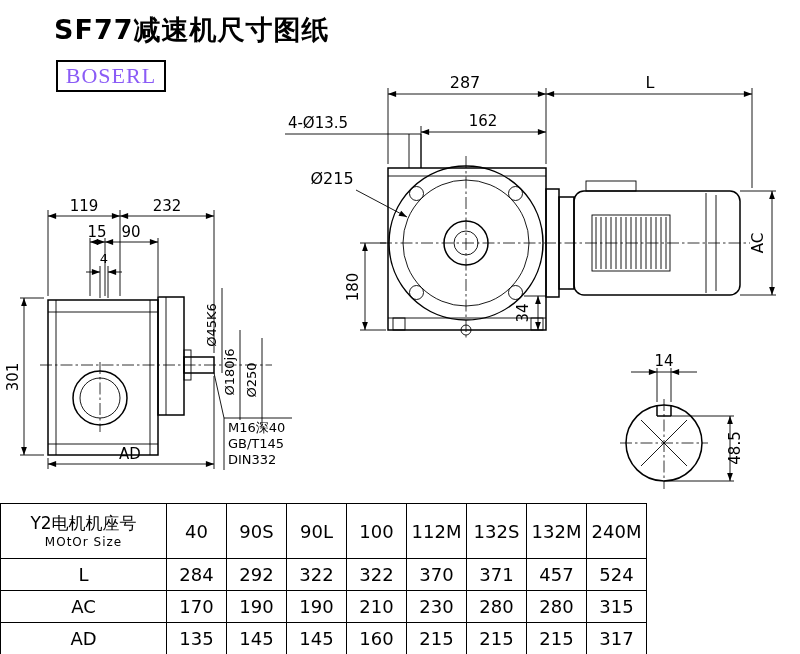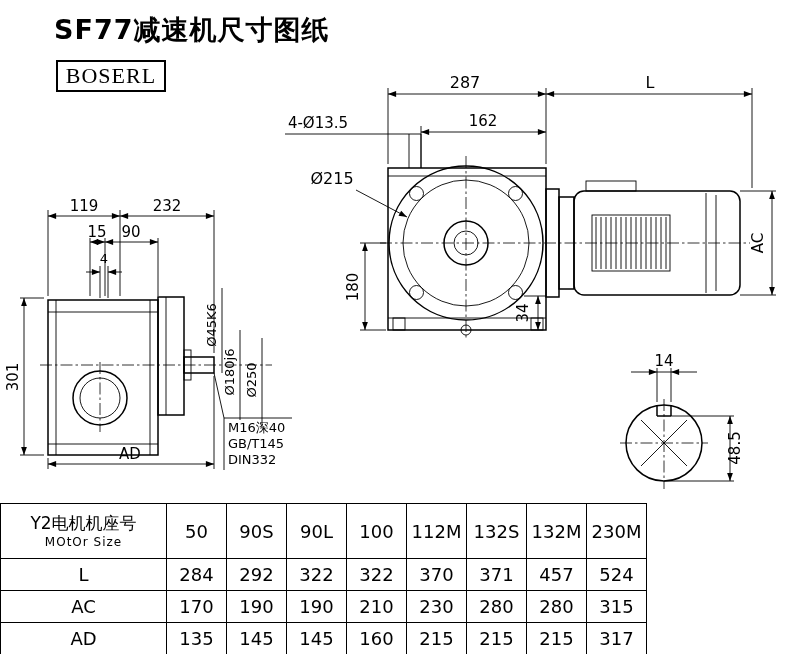--- a/index.html
+++ b/index.html
@@ -1,21 +1,21 @@
 <!DOCTYPE html>
 <html><head>
 <meta charset="utf-8">
 <style>
   html,body{margin:0;padding:0;background:#fff;}
   .page{position:relative;width:800px;height:654px;background:#fff;overflow:hidden;
         font-family:"DejaVu Sans",sans-serif;color:#000;}
   .title{position:absolute;left:54px;top:12px;font-size:27px;font-weight:bold;letter-spacing:1px;}
   .logo-box{position:absolute;left:56px;top:60px;width:106px;height:28px;border:2px solid #000;
             display:flex;align-items:center;justify-content:center;background:#fff;}
-  .logo-box span{color:#000000;font-family:"Liberation Serif",serif;font-size:22px;letter-spacing:1px;}
+  .logo-box span{color:#8b5cf6;font-family:"Liberation Serif",serif;font-size:22px;letter-spacing:1px;}
   svg.drawing{position:absolute;left:0;top:0;}
   svg .obj{stroke:#000;stroke-width:1.5;fill:none;}
   svg .thin{stroke:#000;stroke-width:0.9;fill:none;}
   svg .dim{stroke:#000;stroke-width:0.9;fill:none;}
   svg .cl{stroke:#000;stroke-width:0.8;fill:none;stroke-dasharray:12 3 2.5 3;}
   svg text{font-family:"DejaVu Sans",sans-serif;fill:#000;text-anchor:middle;}
   svg .t15{font-size:15px;} svg .t13{font-size:13px;} svg .t16{font-size:16px;}
   svg .ta-s{text-anchor:start;}
   .dim-table{position:absolute;left:0;top:503px;width:647px;border-collapse:collapse;
              table-layout:fixed;background:#fff;}
@@ -225,28 +225,28 @@
         <col>
         <col>
         <col>
       </colgroup>
     <tbody>
       <tr class="hdr">
         <td>
           <div class="hdr-line1">Y2电机机座号</div>
           <div class="hdr-line2">MOtOr Size</div>
         </td>
-        <td>50</td>
+        <td>40</td>
         <td>90S</td>
         <td>90L</td>
         <td>100</td>
         <td>112M</td>
         <td>132S</td>
         <td>132M</td>
-        <td>230M</td>
+        <td>240M</td>
       </tr>
       <tr>
         <td>L</td>
         <td>284</td>
         <td>292</td>
         <td>322</td>
         <td>322</td>
         <td>370</td>
         <td>371</td>
         <td>457</td>

